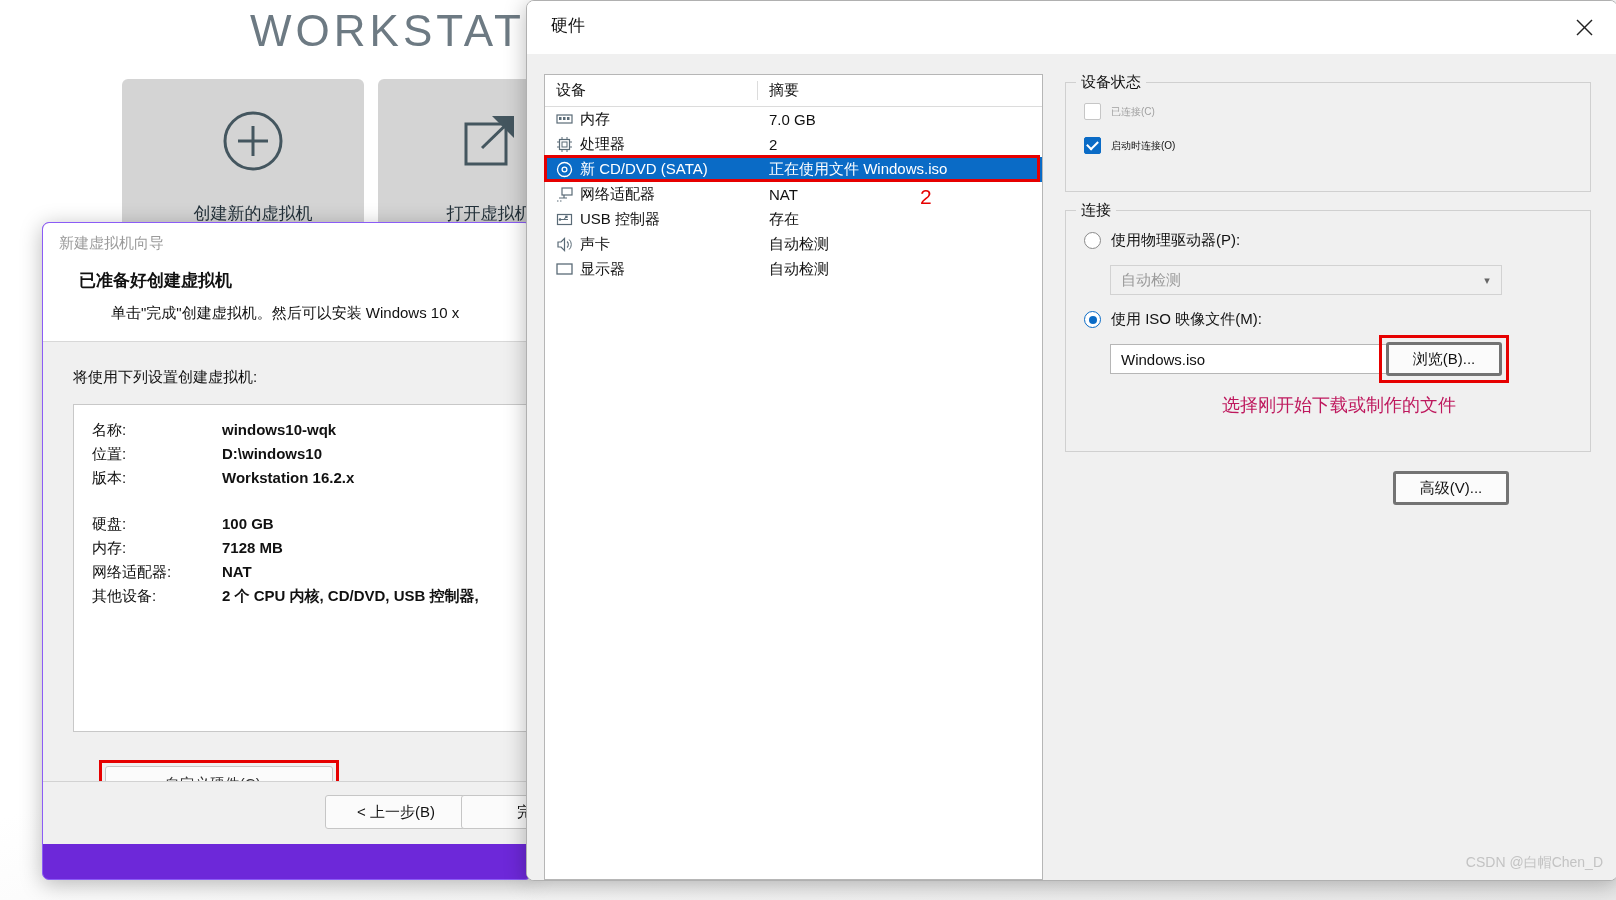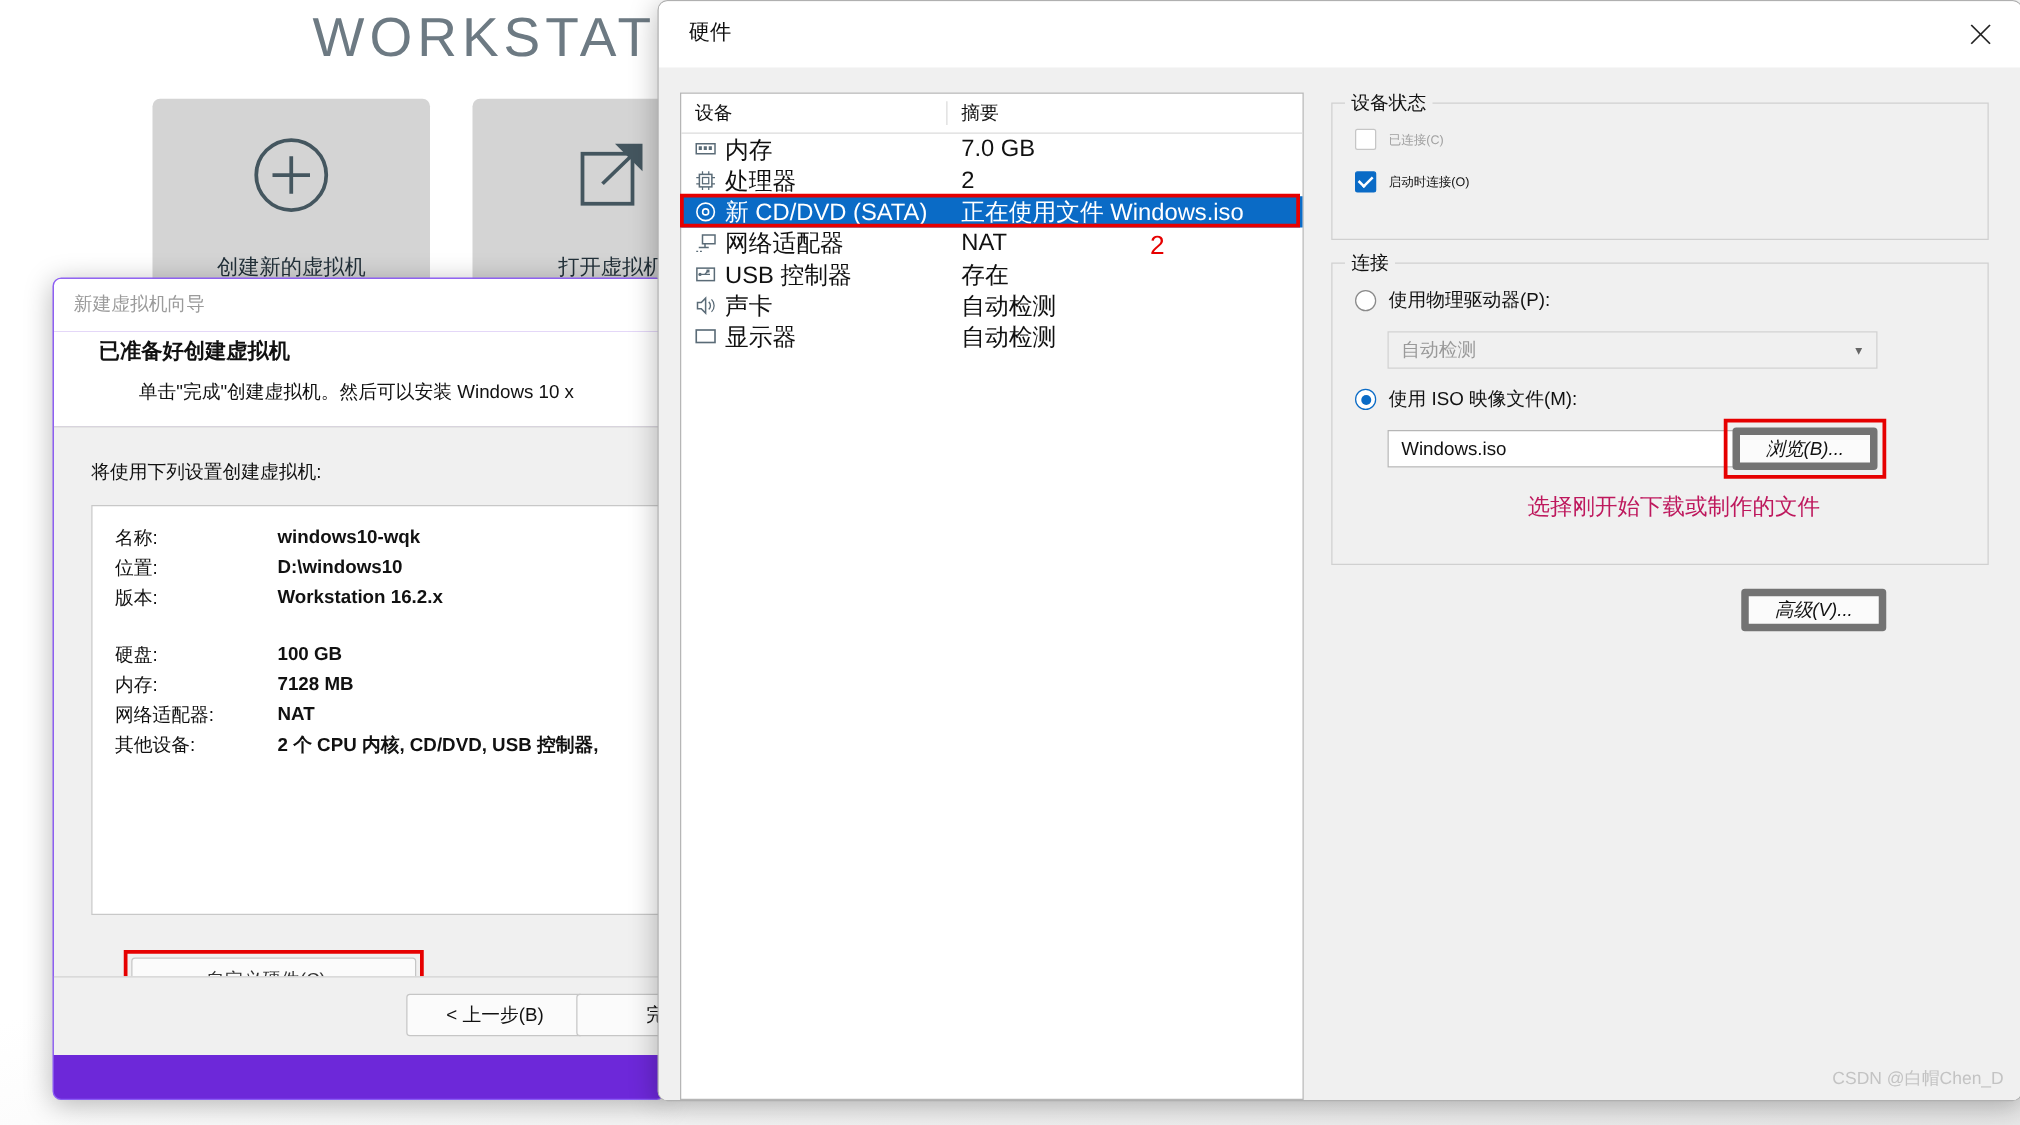--- a/index.html
+++ b/index.html
@@ -55,21 +55,21 @@
   
   #hardware{left:526px;top:0px;width:1090px;height:879px;border:1px solid #b0b0b0;border-radius:8px;background:#fff;overflow:hidden;}
   #hw-titlebar{height:53px;background:#fff;position:relative;}
   #hw-title{position:absolute;left:24px;top:13px;font-size:17px;color:#111;}
   #hw-close{position:absolute;right:16px;top:10px;width:34px;height:32px;display:flex;align-items:center;justify-content:center;color:#222;font-size:21px;line-height:1;}
   #hw-body{position:absolute;left:0;right:0;top:53px;bottom:0;background:#f0f0f0;}
   #dev-panel{position:absolute;left:17px;top:20px;width:497px;bottom:0px;background:#fff;border:1px solid #b6b6b6;}
   #dev-head{display:flex;height:31px;align-items:center;border-bottom:1px solid #dcdcdc;}
   #dev-head .c1{width:213px;padding-left:11px;font-size:15px;color:#111;box-sizing:border-box;border-right:1px solid #dcdcdc;}
   #dev-head .c2{padding-left:11px;font-size:15px;color:#111;}
-  .dev-row{display:flex;height:25px;align-items:center;font-size:19px;color:#111;}
+  .dev-row{display:flex;height:25px;align-items:center;font-size:15px;color:#111;}
   .dev-row.sel{background:#0a6bc6;color:#fff;}
   .dev-name{width:213px;padding-left:11px;display:flex;align-items:center;gap:7px;box-sizing:border-box;white-space:nowrap;}
   .dev-sum{padding-left:11px;white-space:nowrap;}
   .dev-ico{width:17px;height:17px;display:inline-flex;align-items:center;justify-content:center;flex:0 0 17px;}
   
   #right-pane{position:absolute;left:530px;right:18px;top:14px;bottom:0;}
   .group{position:absolute;border:1px solid #d0d0d0;}
   .group-title{position:absolute;top:-10px;left:10px;background:#f0f0f0;padding:0 5px;font-size:15px;color:#111;}
   #grp-status{left:8px;top:14px;right:8px;height:108px;}
   #grp-conn{left:8px;top:142px;right:8px;height:240px;}
@@ -83,34 +83,34 @@
   .radio.on::after{content:"";width:8px;height:8px;border-radius:50%;background:#0a6bc6;}
   .rowline{position:absolute;display:flex;align-items:center;gap:10px;font-size:15px;color:#111;}
   .combo{
     position:absolute;height:30px;background:#fff;border:1px solid #b6b6b6;display:flex;align-items:center;
     padding:0 0 0 10px;font-size:15px;color:#111;box-sizing:border-box;
   }
   .combo.dis{background:#f0f0f0;border-color:#d2d2d2;color:#9a9a9a;}
   .combo .cv{flex:1;white-space:nowrap;overflow:hidden;}
   .combo .arr{width:28px;display:flex;align-items:center;justify-content:center;color:#666;font-size:11px;}
   .pbtn{
-    position:absolute;height:34px;background:#fbfbfb;border:6px solid #737373;border-radius:3px;
+    position:absolute;height:34px;background:#fbfbfb;border:3px solid #737373;border-radius:3px;
     display:flex;align-items:center;justify-content:center;font-size:15px;color:#111;
-    font-family:"Liberation Sans","DejaVu Sans",sans-serif;box-sizing:border-box;font-style:italic;
+    font-family:"Liberation Sans","DejaVu Sans",sans-serif;box-sizing:border-box;
   }
   #red-note{position:absolute;color:#be185d;font-size:18px;white-space:nowrap;}
   #watermark{position:absolute;right:14px;bottom:8px;font-size:14px;color:#c3c3c3;white-space:nowrap;}
 </style>
 </head>
 <body>
 
 <div id="bg">
   <div id="ws-title">WORKSTATION</div>
 
-  <div class="tile" style="left:122px;top:79px;">
+  <div class="tile" style="left:122px;top:79px;padding-left:20px;">
     <span class="tile-icon">
       <svg width="62" height="62" viewBox="0 0 62 62">
           <circle cx="31" cy="31" r="28" fill="none" stroke="#44565f" stroke-width="3"></circle>
           <line x1="31" y1="16" x2="31" y2="46" stroke="#44565f" stroke-width="3"></line>
           <line x1="16" y1="31" x2="46" y2="31" stroke="#44565f" stroke-width="3"></line>
         </svg>
     </span>
     <span class="tile-label">创建新的虚拟机</span>
   </div>
 

